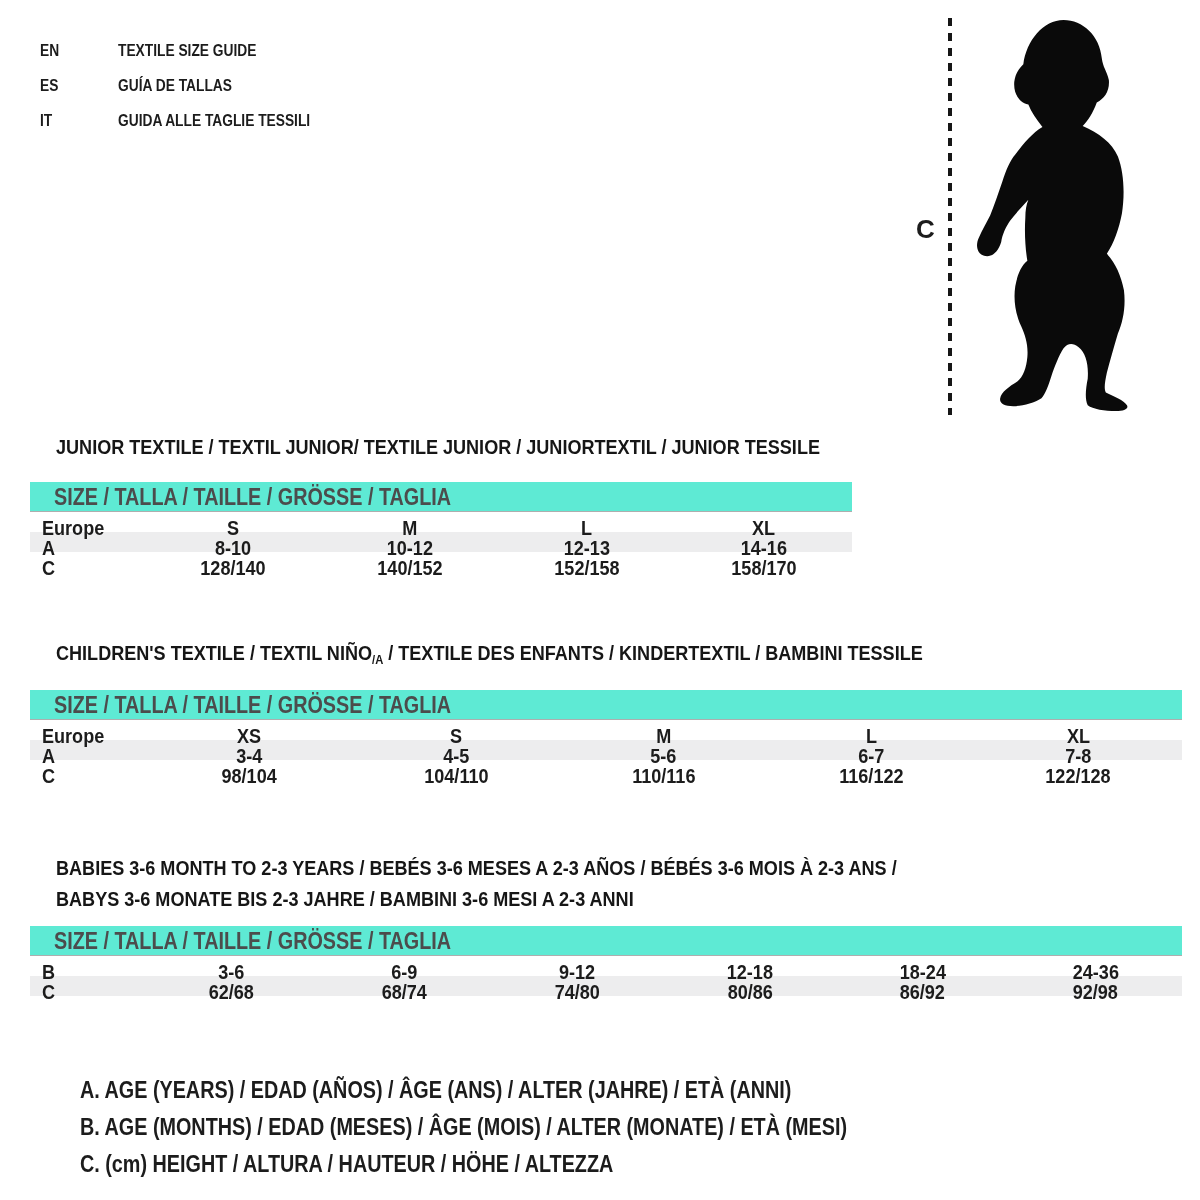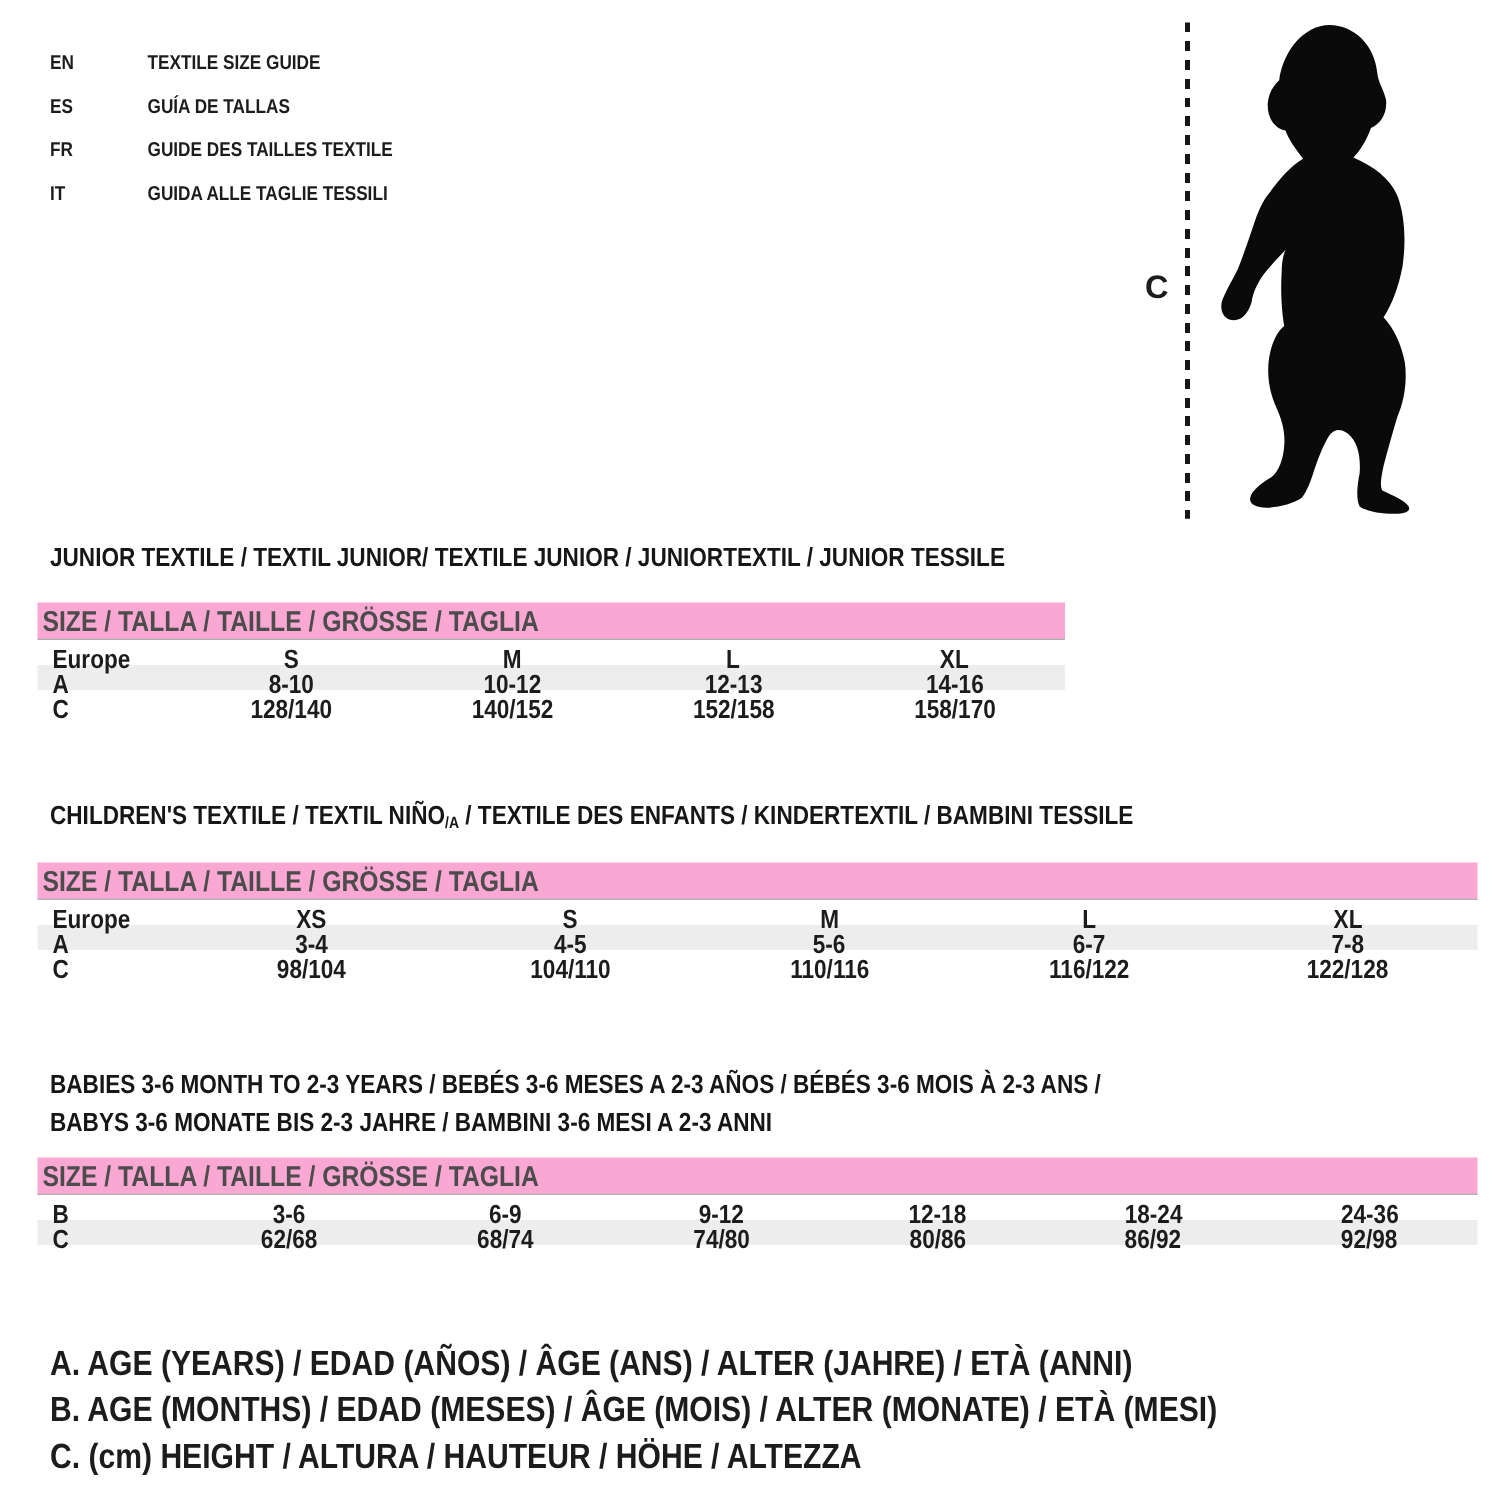--- a/index.html
+++ b/index.html
@@ -25,53 +25,50 @@
 
   
   .measure-line {
     position: absolute; left: 948px; top: 18px; width: 4px; height: 397px;
     background: repeating-linear-gradient(to bottom, #161616 0 8px, transparent 8px 15px);
   }
   .figure-label { position: absolute; left: 916px; top: 214px; font-size: 26px; }
   .toddler { position: absolute; left: 968px; top: 17px; }
 
   
-  .sec-title { position: absolute; left: 40px; font-size: 21px; line-height: 24px; color: #161616; }
+  .sec-title { position: absolute; left: 56px; font-size: 21px; line-height: 24px; color: #161616; }
   .sub { font-size: 0.62em; vertical-align: -0.28em; }
 
   
   .stable { position: absolute; left: 30px; }
   .thead {
     height: 30px; line-height: 30px;
-    background: #f9a8d4; border-bottom: 1px solid #aeaeae;
-    color: #4c4c4c; font-size: 23px; padding-left: 4px;
+    background: #5eead4; border-bottom: 1px solid #aeaeae;
+    color: #4c4c4c; font-size: 23px; padding-left: 24px;
   }
   .trow { display: flex; height: 20px; line-height: 32px; font-size: 21px; }
   .rows .trow:nth-child(even) { background: #ededee; }
   .tlabel { flex: 0 0 115px; padding-left: 12px; text-align: left; }
   .tcell { flex: 1 1 0; text-align: center; }
 
   
   .legend { position: absolute; left: 40px; top: 1072px; }
-  .legend-line { height: 37px; line-height: 37px; font-size: 28px; }
+  .legend-line { height: 37px; line-height: 37px; font-size: 23px; margin-left: 40px; }
 </style>
 </head>
 <body>
 
 <div class="page">
 
   <div class="lang-block">
     <div class="lang-row">
       <span class="lang-code"><span class="cdL">EN</span></span><span class="cdL">TEXTILE SIZE GUIDE</span>
     </div>
     <div class="lang-row">
       <span class="lang-code"><span class="cdL">ES</span></span><span class="cdL">GUÍA DE TALLAS</span>
-    </div>
-    <div class="lang-row">
-      <span class="lang-code"><span class="cdL">FR</span></span><span class="cdL">GUIDE DES TAILLES TEXTILE</span>
     </div>
     <div class="lang-row">
       <span class="lang-code"><span class="cdL">IT</span></span><span class="cdL">GUIDA ALLE TAGLIE TESSILI</span>
     </div>
   </div>
 
   <div class="measure-line"></div>
   <div class="figure-label">C</div>
   <svg class="toddler" width="166" height="398" viewBox="0 0 165 405" preserveAspectRatio="none">
     <path fill="#0a0a0a" d="

